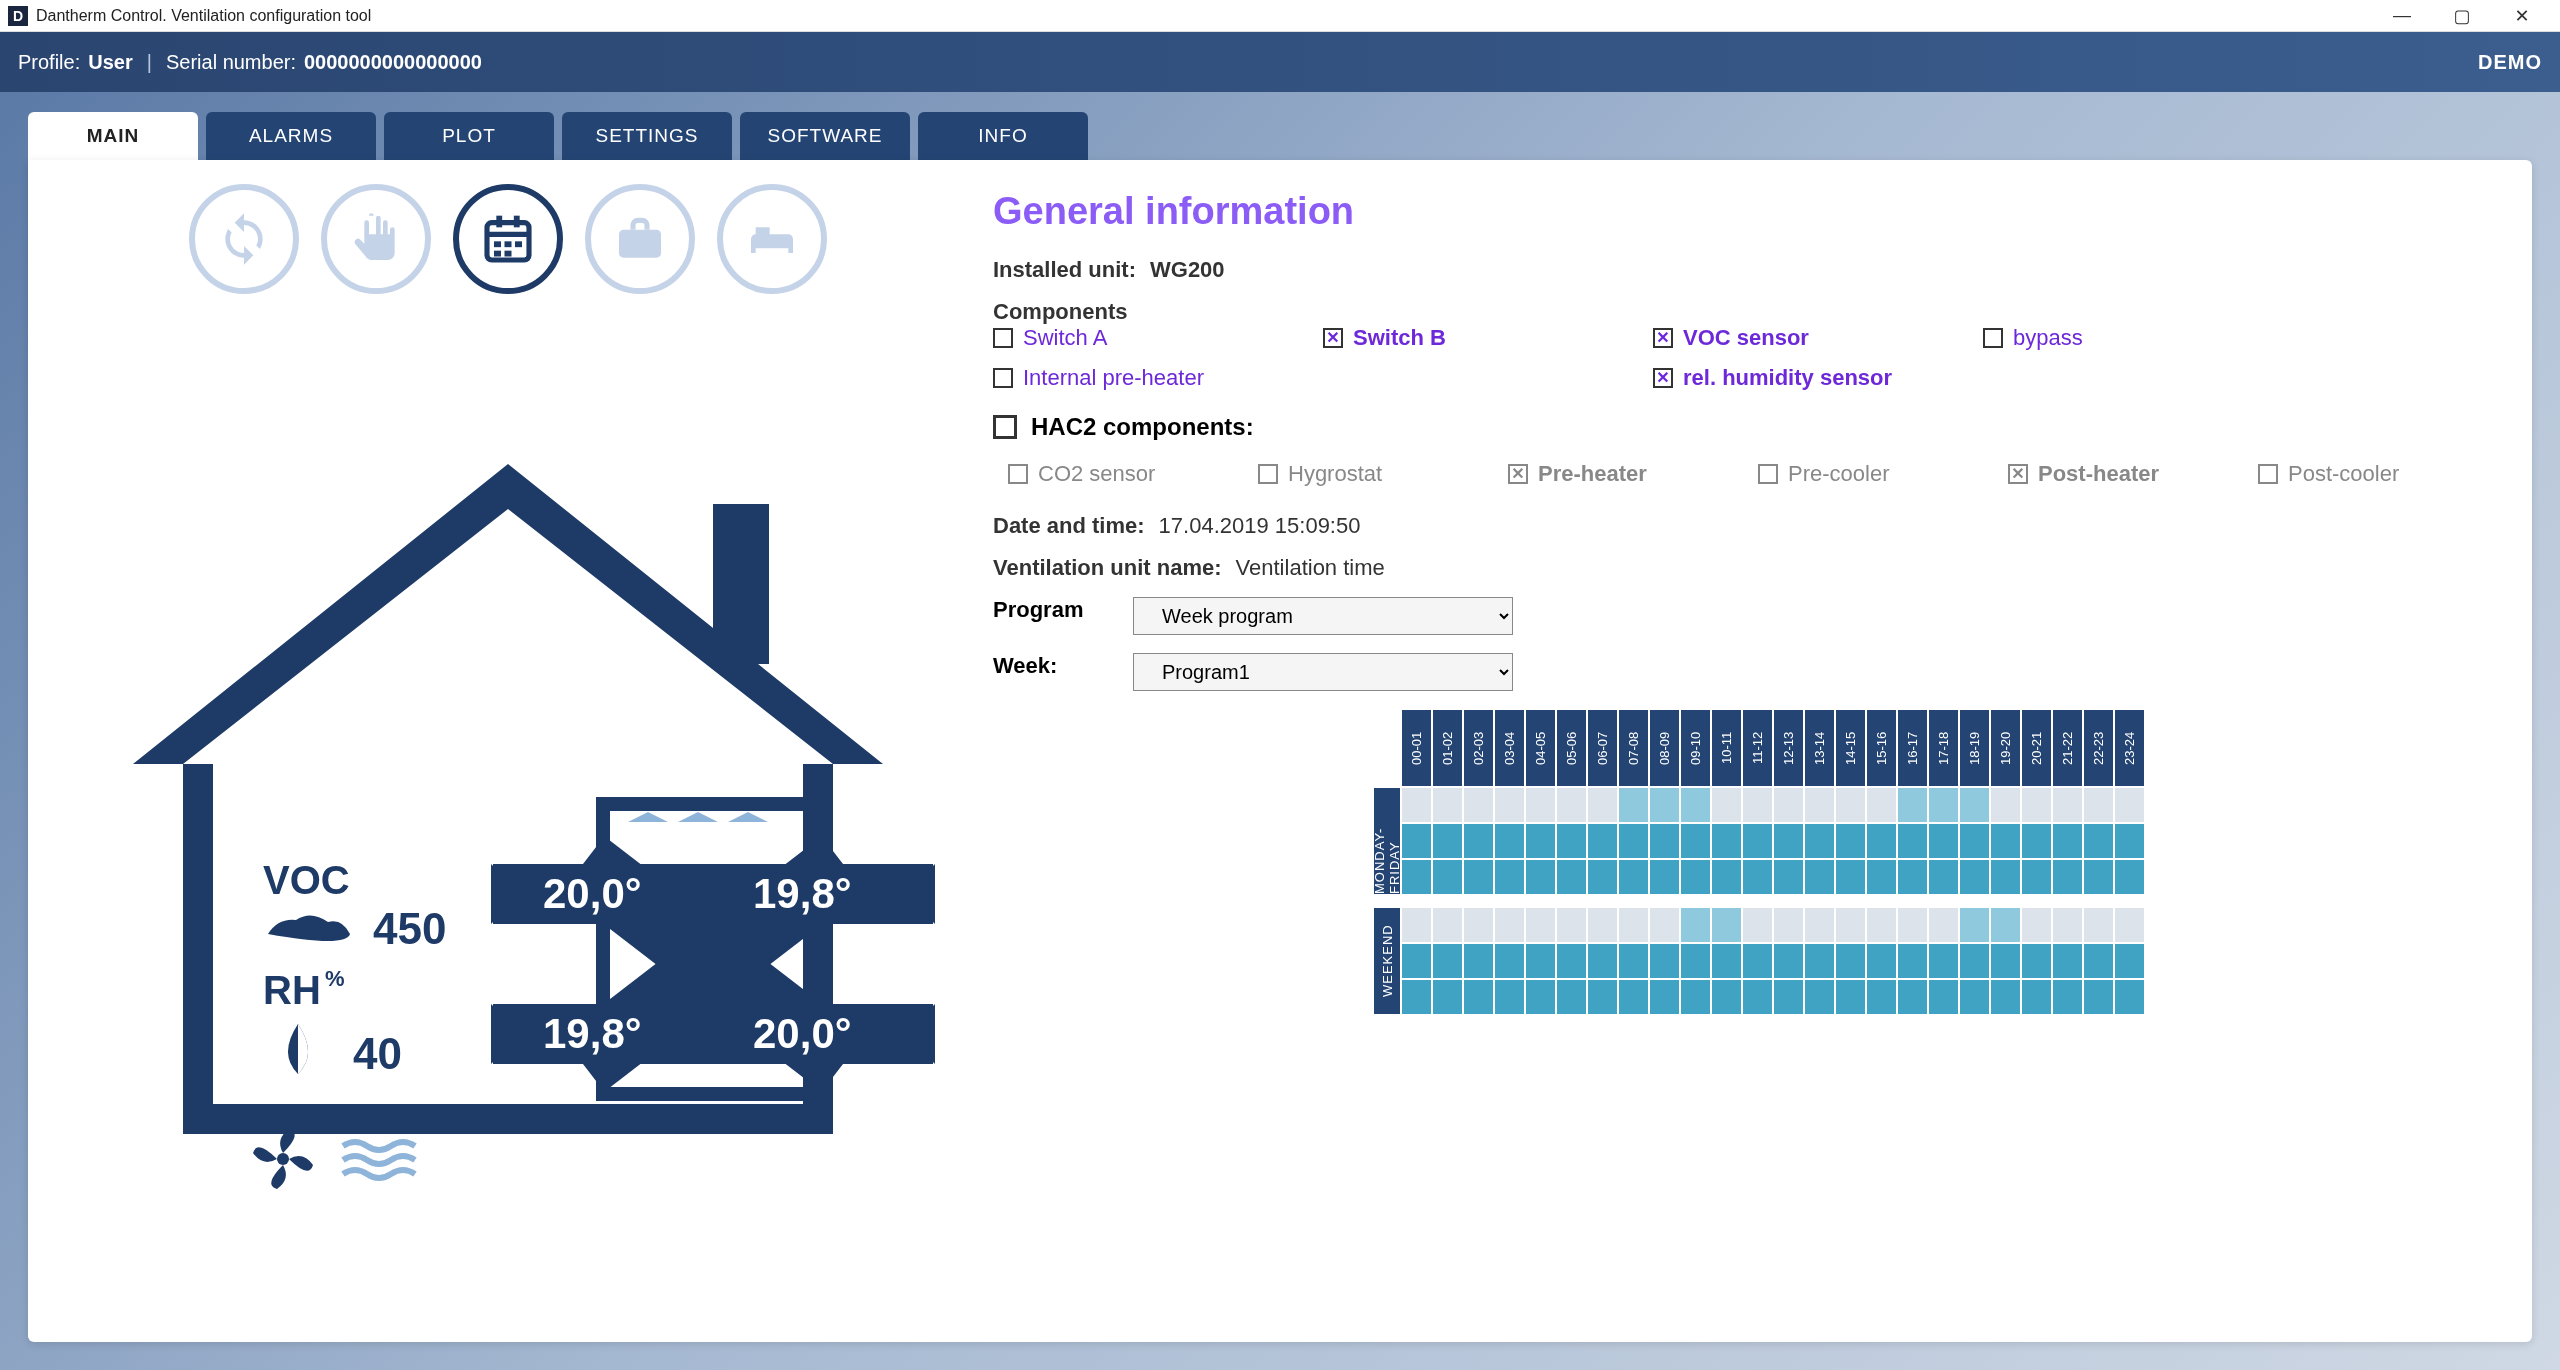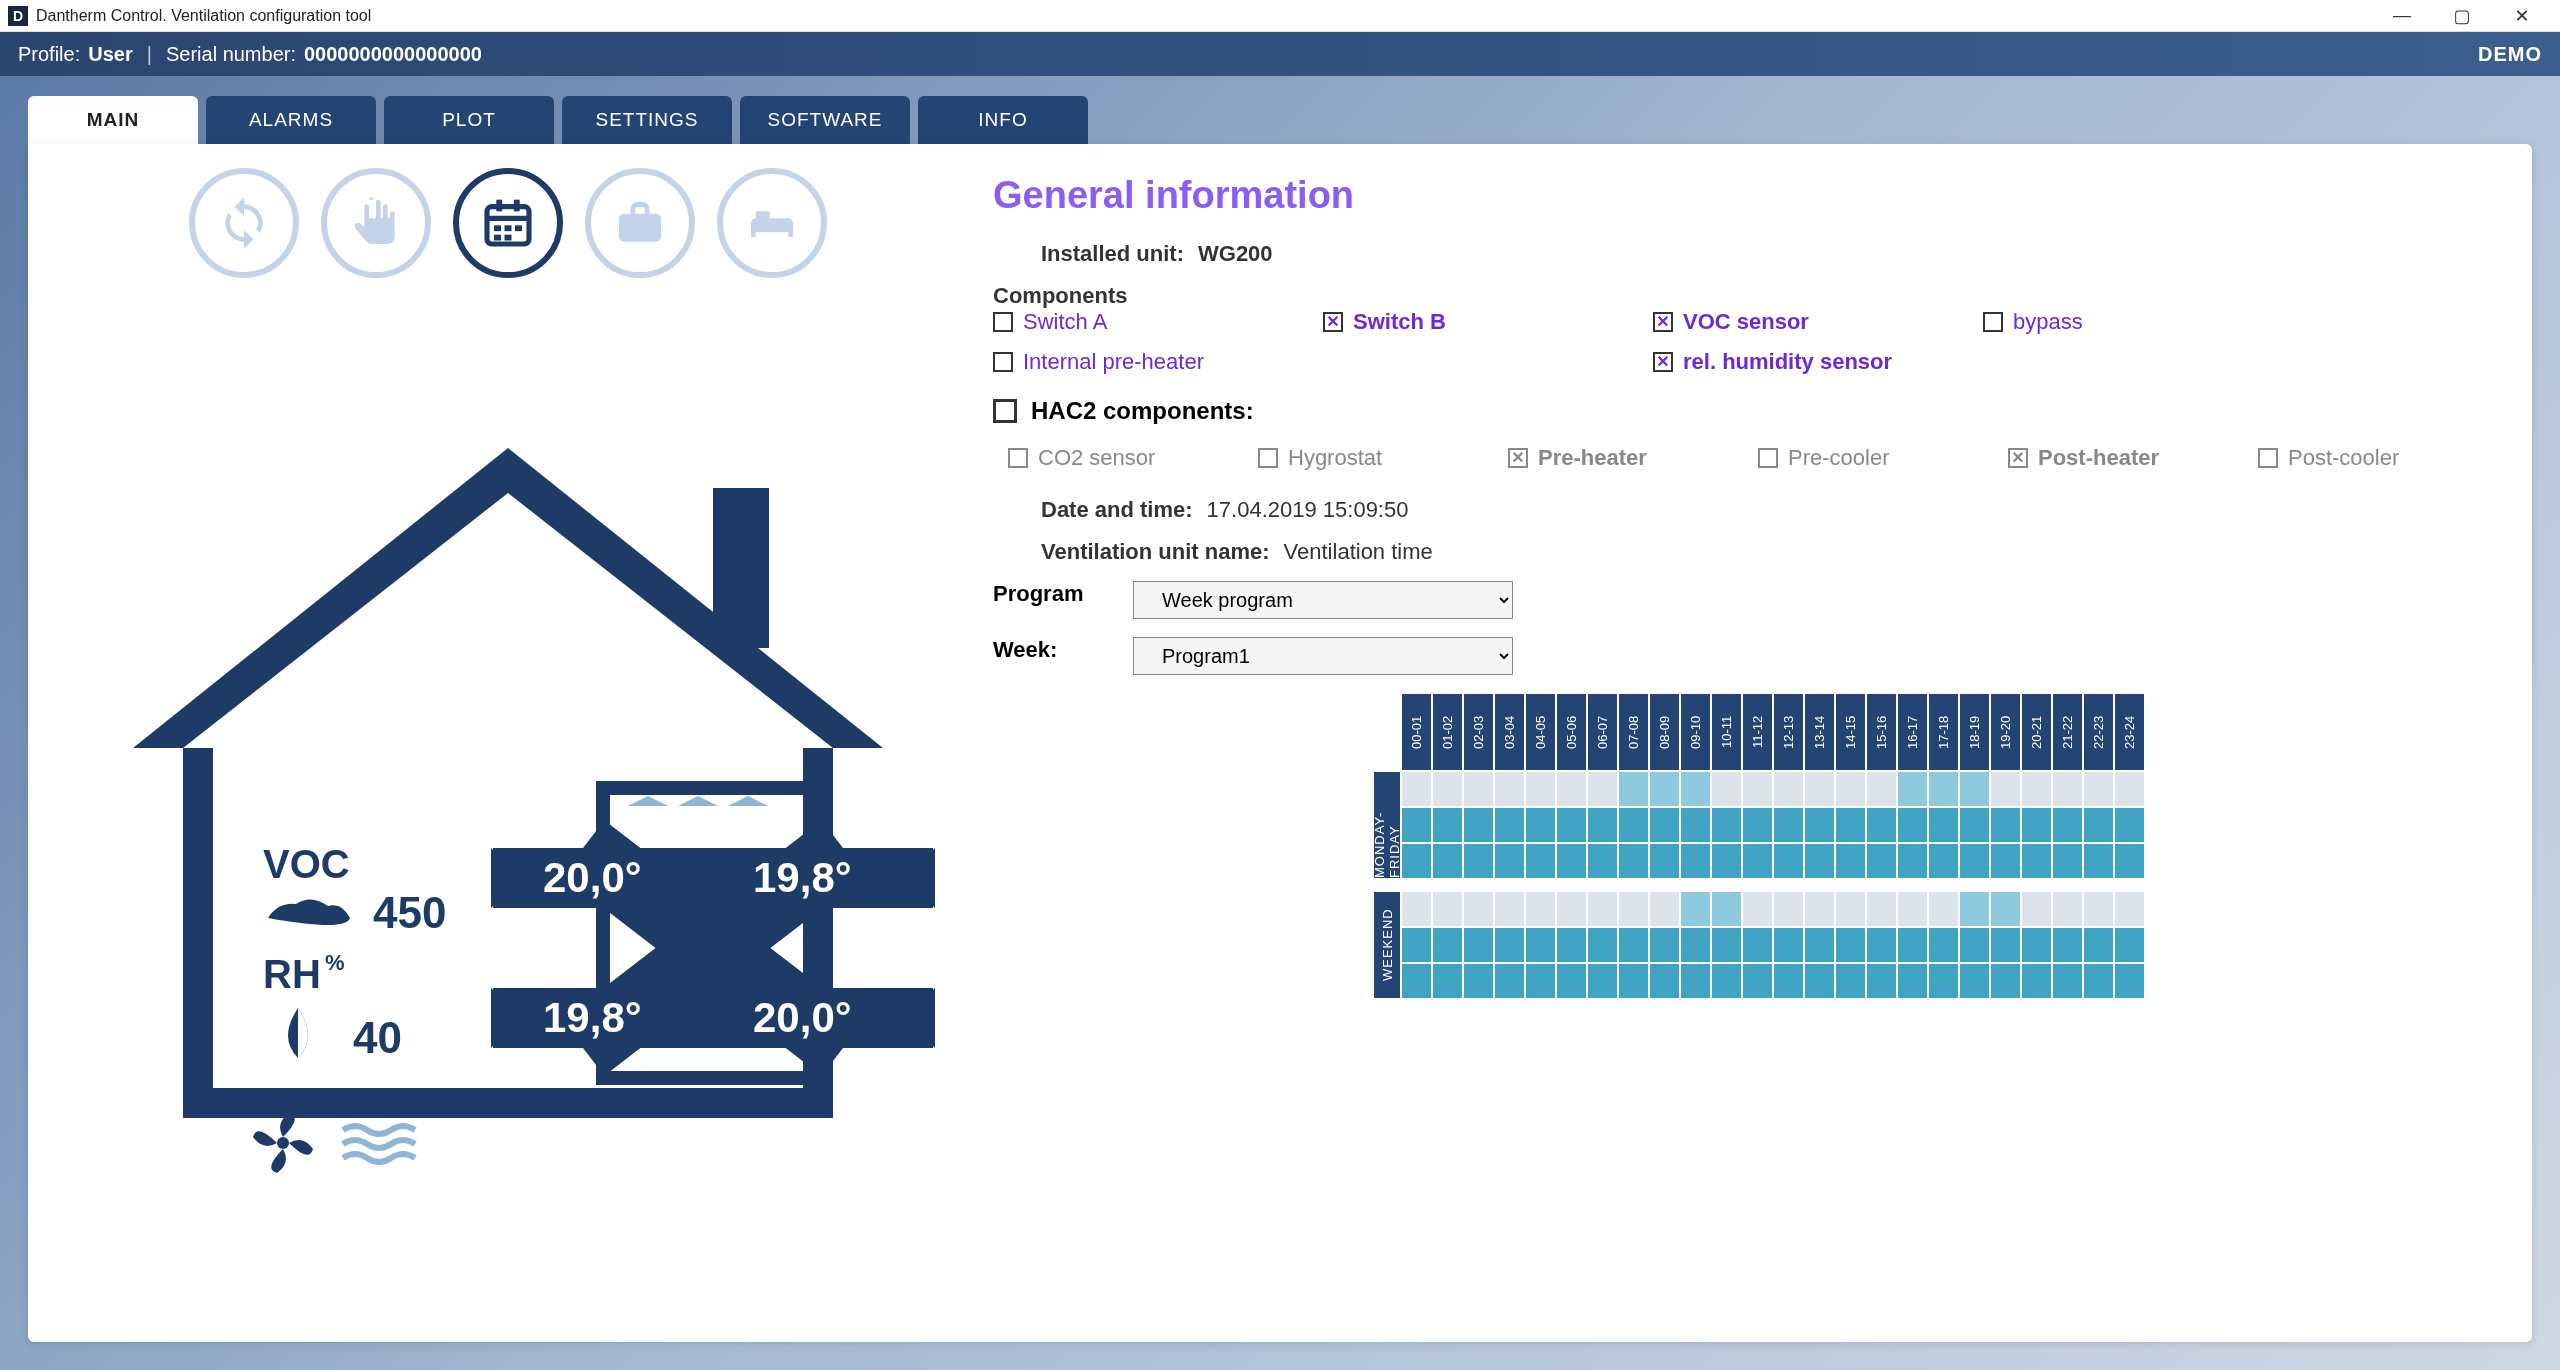--- a/index.html
+++ b/index.html
@@ -8,21 +8,21 @@
 .window { width: 100%; height: 100%; background: #fff; display: flex; flex-direction: column; }
 
 
 .titlebar { height: 32px; background: #fff; display: flex; align-items: center; padding: 0 8px; border-bottom: 1px solid #ddd; }
 .titlebar .logo { width: 20px; height: 20px; background: #1a2540; color: #fff; display: flex; align-items: center; justify-content: center; font-weight: bold; font-size: 14px; margin-right: 8px; }
 .titlebar .title { font-size: 16px; color: #222; }
 .titlebar .winbtns { margin-left: auto; display: flex; }
 .titlebar .winbtn { width: 60px; height: 32px; display: flex; align-items: center; justify-content: center; color: #333; font-size: 18px; }
 
 
-.headerbar { height: 44px; background: linear-gradient(to right, #2a4570, #3b5e8f); color: #fff; display: flex; align-items: center; padding: 0 18px; font-size: 20px; text-align: right; }
+.headerbar { height: 60px; background: linear-gradient(to right, #2a4570, #3b5e8f); color: #fff; display: flex; align-items: center; padding: 0 18px; font-size: 20px; text-align: right; }
 .headerbar .sep { margin: 0 14px; color: #b8c6dc; }
 .headerbar .label { }
 .headerbar .val { font-weight: bold; margin-left: 8px; }
 .headerbar .demo { margin-left: auto; font-weight: bold; letter-spacing: 1px; }
 
 
 .bodybg { flex: 1; background: linear-gradient(135deg, #5b7aa6 0%, #a6b9d2 50%, #cfd8e4 100%); padding: 20px 28px 28px 28px; display: flex; flex-direction: column; }
 
 
 .tabs { display: flex; gap: 8px; margin-bottom: 0; }
@@ -39,21 +39,21 @@
 .mode svg { width: 56px; height: 56px; }
 .mode.active { border-color: #1e3a66; color: #1e3a66; }
 .mode.active svg { fill: #1e3a66; }
 
 .house-wrap { position: relative; width: 870px; height: 880px; }
 .house-wrap svg { width: 100%; height: 100%; }
 
 
 .right { flex: 1; padding-top: 6px; }
 .h1 { font-size: 38px; font-weight: bold; color: #8b5cf6; margin-bottom: 24px; }
-.row { display: flex; align-items: flex-start; margin-bottom: 16px; font-size: 22px; color: #333; margin-left: 48px; }
+.row { display: flex; align-items: flex-start; margin-bottom: 16px; font-size: 22px; color: #333; }
 .row .rlabel { font-weight: bold; margin-right: 14px; }
 .row .rval { font-weight: bold; }
 .row .rval2 { font-weight: normal; }
 .subh { font-size: 22px; font-weight: bold; color: #333; }
 
 .compgrid { display: grid; grid-template-columns: 330px 330px 330px 330px; row-gap: 14px; margin-bottom: 22px; }
 .chk { display: flex; align-items: center; font-size: 22px; color: #6d28d9; gap: 10px; }
 .chk .box { width: 20px; height: 20px; border: 2.5px solid #333; display: inline-flex; align-items: center; justify-content: center; font-size: 16px; line-height: 1; }
 .chk.on { font-weight: bold; }
 .chk.dim { color: #888; }

